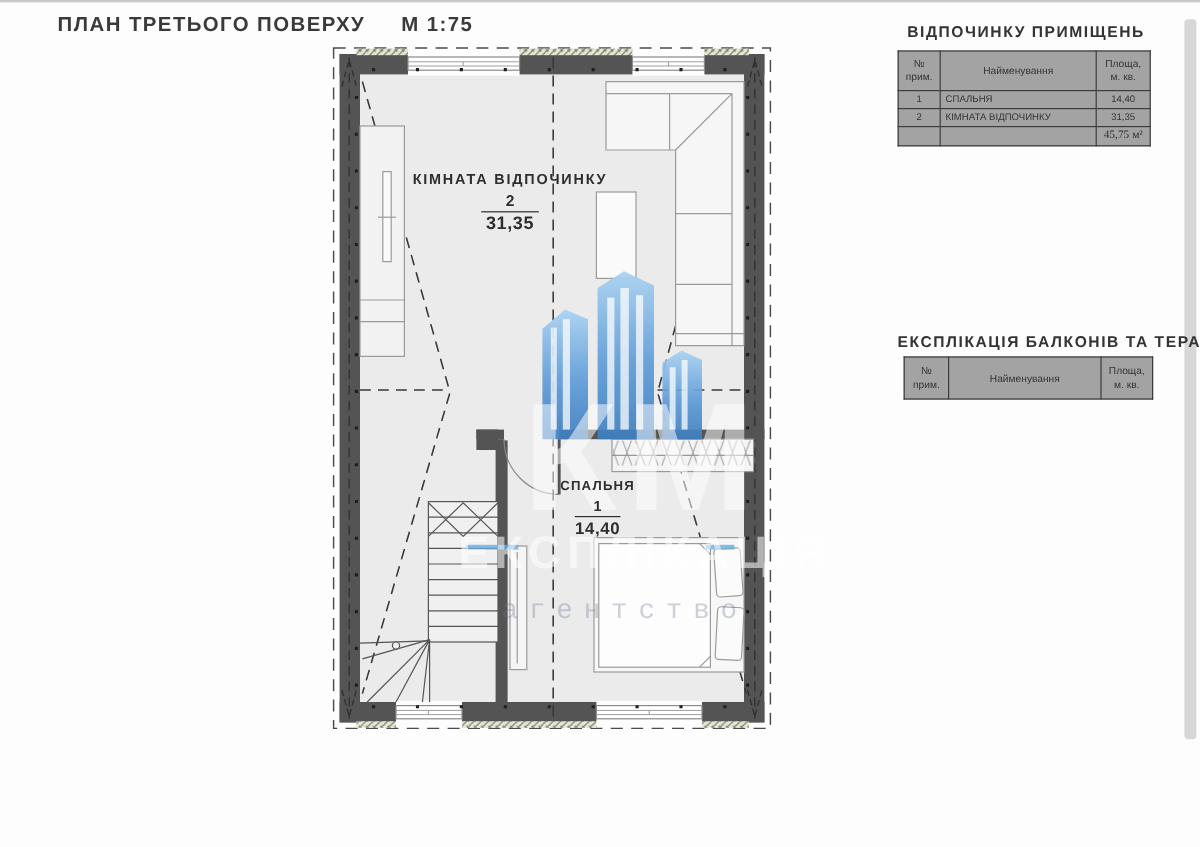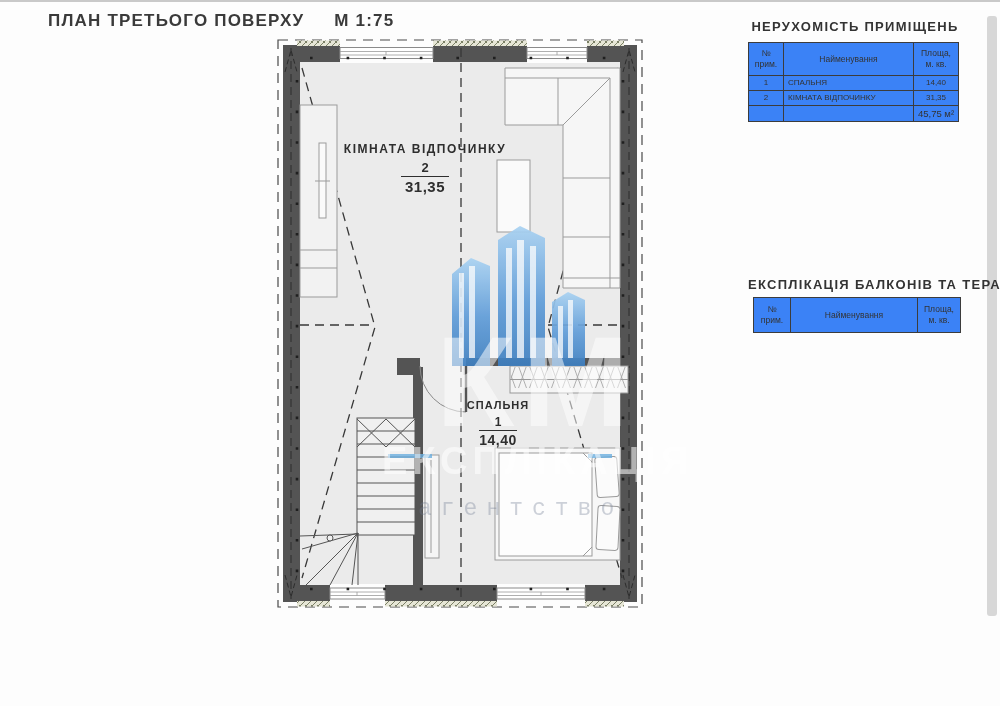--- a/index.html
+++ b/index.html
@@ -15,21 +15,21 @@
               color:#2e2e2e;font-weight:700;z-index:5;}
   .room-label .rm-name{font-size:12px;letter-spacing:1.5px;white-space:nowrap;}
   .room-label .rm-num{font-size:13px;margin-top:4px;padding:0 20px 1px 20px;border-bottom:1.6px solid #2e2e2e;}
   .room-label .rm-area{font-size:15px;margin-top:1px;letter-spacing:0.5px;}
   .room-label.small .rm-name{font-size:11px;letter-spacing:1px;}
   .room-label.small .rm-num{font-size:12px;padding:0 16px 1px 16px;}
   .room-label.small .rm-area{font-size:14px;}
   
   .tbl-title{position:absolute;text-align:center;font-size:13px;font-weight:700;
              letter-spacing:1.3px;color:#333;white-space:nowrap;}
-  table.xtable{position:absolute;border-collapse:collapse;table-layout:fixed;background:#3b82f6;}
+  table.xtable{position:absolute;border-collapse:collapse;table-layout:fixed;background:#a3a3a3;}
   table.xtable td{border:1px solid #3c3c3c;font-size:8px;color:#333;line-height:1.25;
                   padding:1px 2px;text-align:center;overflow:hidden;}
   table.xtable td.name{text-align:left;padding-left:4px;}
   table.xtable tr.hdr td{font-size:8.5px;font-weight:400;}
   table.xtable td.total{font-size:9.5px;}
   
   .wm{position:absolute;pointer-events:none;line-height:1;white-space:nowrap;}
   .wm-km{left:436px;top:318px;font-size:128px;font-weight:700;letter-spacing:8px;
          color:rgba(255,255,255,0.52);}
   .wm-word{left:382px;top:442px;font-size:38px;font-weight:700;letter-spacing:5px;
@@ -209,21 +209,21 @@
     <span class="rm-name">КІМНАТА ВІДПОЧИНКУ</span>
     <span class="rm-num">2</span>
     <span class="rm-area">31,35</span>
   </div>
   <div class="room-label small" style="left:443px;top:399px;width:110px;">
     <span class="rm-name">СПАЛЬНЯ</span>
     <span class="rm-num">1</span>
     <span class="rm-area">14,40</span>
   </div>
 
-  <div class="tbl-title" style="left:750px;top:19px;width:210px;">НЕРУХОМІСТЬ ПРИМІЩЕНЬ</div>
+  <div class="tbl-title" style="left:750px;top:19px;width:210px;">ВІДПОЧИНКУ ПРИМІЩЕНЬ</div>
   <table class="xtable" style="left:748px;top:42px;width:210px;border:1.5px solid #3c3c3c;">
     <colgroup>
         <col style="width:35px">
         <col style="width:130px">
         <col style="width:45px">
       </colgroup>
     <tbody>
         <tr class="hdr" style="height:33px;">
       <td>№ прим.</td>
       <td>Найменування</td>
@@ -232,21 +232,21 @@
     <tr style="height:15px;">
       <td>1</td>
       <td class="name">СПАЛЬНЯ</td>
       <td>14,40</td>
     </tr>
     <tr style="height:15px;">
       <td>2</td>
       <td class="name">КІМНАТА ВІДПОЧИНКУ</td>
       <td>31,35</td>
     </tr>
-    <tr style="height:16px;">
+    <tr style="height:16px;font-family:Liberation Serif, serif;">
       <td></td>
       <td></td>
       <td class="total">45,75 м²</td>
     </tr>
   </tbody>
     </table>
 
   <div class="tbl-title" style="left:748px;top:277px;width:215px;">ЕКСПЛІКАЦІЯ БАЛКОНІВ ТА ТЕРАС</div>
   <table class="xtable" style="left:753px;top:297px;width:207px;border:1.5px solid #3c3c3c;">
     <colgroup>

